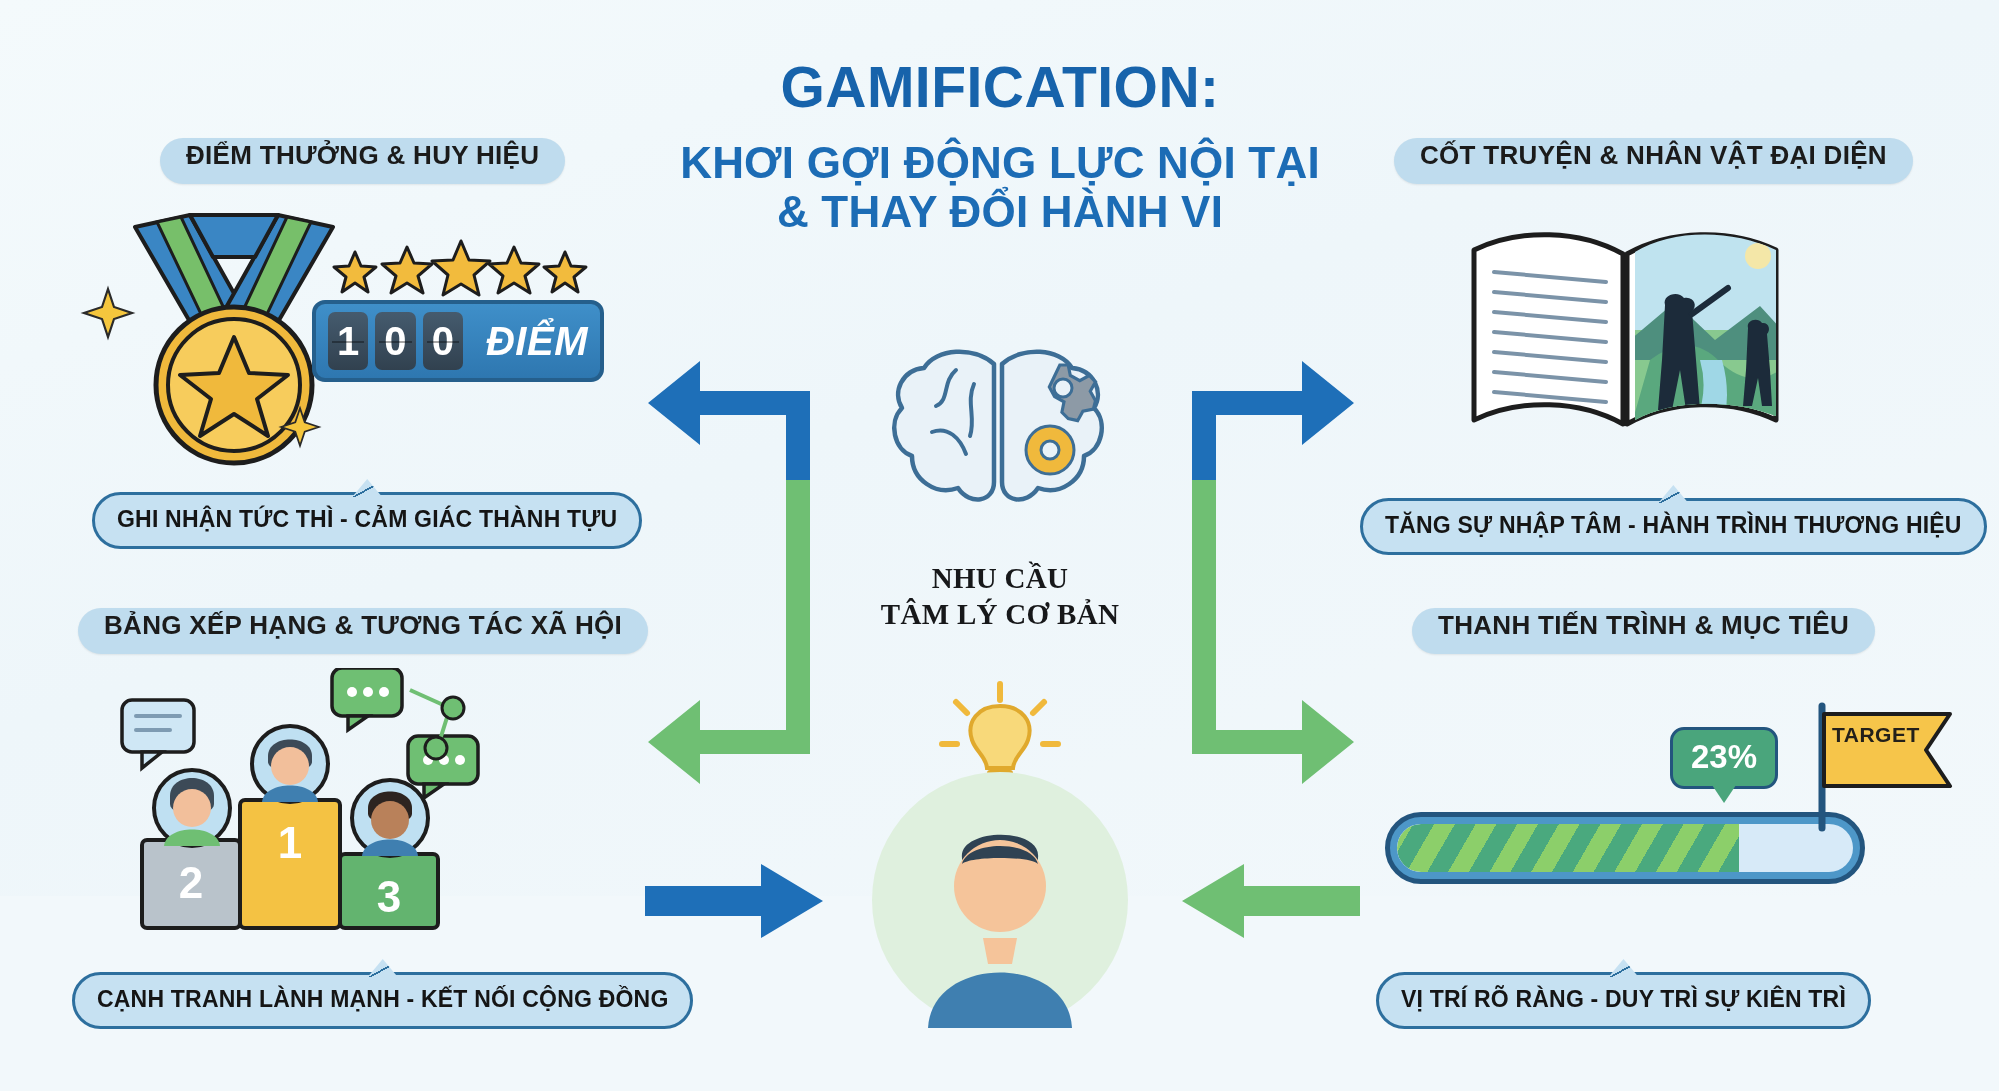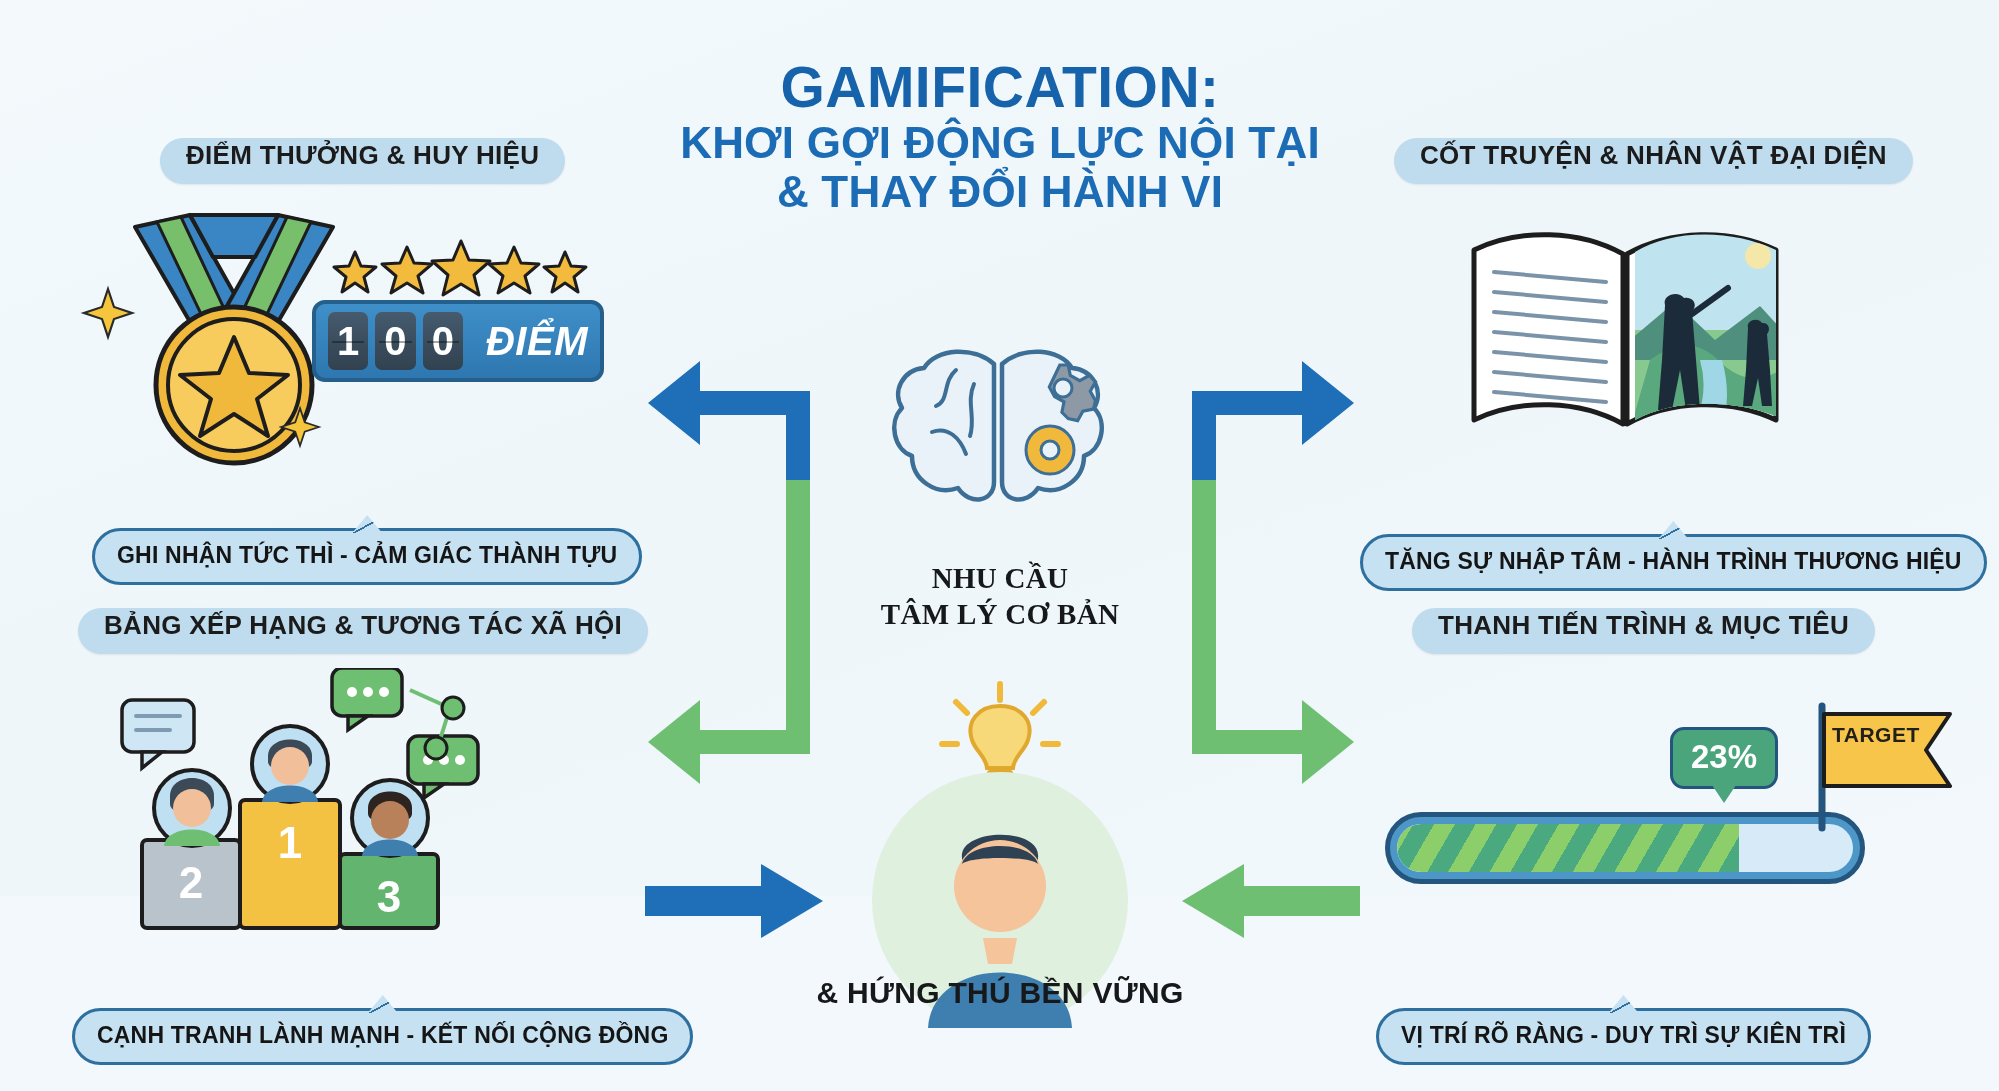--- a/index.html
+++ b/index.html
@@ -23,21 +23,21 @@
     color: #1b64ab;
   }
   #title-main {
     font-size: 57px; font-weight: 700; letter-spacing: 0.5px;
     line-height: 1.02; color: #1763ab;
   }
   #title-l2, #title-l3 {
     font-size: 44px; font-weight: 700; line-height: 1.12;
     color: #1c6cb5; letter-spacing: 0.2px;
   }
-  #title-l2 { margin-top: 2px; }
+  #title-l2 { margin-top: 22px; }
 
   
   .pill {
     background: #bfdcee;
     border-radius: 26px;
     color: #1b1b1b;
     font-weight: 700;
     font-size: 26px;
     letter-spacing: 0.3px;
     padding: 2px 26px 13px;
@@ -51,21 +51,20 @@
     position: absolute;
     background: #c6e1f2;
     border: 3px solid #2d6f9e;
     border-radius: 30px;
     color: #151515;
     font-weight: 700;
     font-size: 23px;
     letter-spacing: 0.2px;
     padding: 11px 22px 13px;
     white-space: nowrap;
-    margin-top: 36px;
   }
   .caption .notch {
     position: absolute;
     top: -16px; left: 50%;
     width: 30px; height: 18px;
     margin-left: -15px;
     background: #c6e1f2;
     clip-path: polygon(50% 0%, 100% 100%, 0% 100%);
     border-left: 0; border-right: 0;
   }
@@ -398,21 +397,20 @@
   <svg class="abs" style="left:840px; top:740px;" width="320" height="320" viewBox="0 0 320 320">
     <circle cx="160" cy="160" r="128" fill="#dff0de"></circle>
     <path d="M122 118 C118 88, 202 86, 198 118 L198 132 C198 144, 122 144, 122 132 Z" fill="#2f4253"></path>
     <circle cx="160" cy="146" r="46" fill="#f5c49a"></circle>
     <path d="M122 124 C128 100, 192 100, 198 124 C190 116, 130 116, 122 124 Z" fill="#2f4253"></path>
     <path d="M88 288 C92 214, 228 214, 232 288 Z" fill="#3f7fb0"></path>
     <path d="M143 198 L177 198 L172 224 L148 224 Z" fill="#f5c49a"></path>
   </svg>
 
   <div id="center-action" class="abs">
-    <div>&amp; HỨNG THÚ BỀN VỮNG</div>
   </div>
 
   <svg class="abs" style="left:640px; top:355px;" width="180" height="140" viewBox="0 0 180 140">
     <path d="M170 132 L170 36 L60 36 L60 6 L8 48 L60 90 L60 60 L146 60 L146 132 Z" fill="#1e6fb8"></path>
   </svg>
 
   <svg class="abs" style="left:1182px; top:355px;" width="180" height="140" viewBox="0 0 180 140">
     <path d="M10 132 L10 36 L120 36 L120 6 L172 48 L120 90 L120 60 L34 60 L34 132 Z" fill="#1e6fb8"></path>
   </svg>
 

